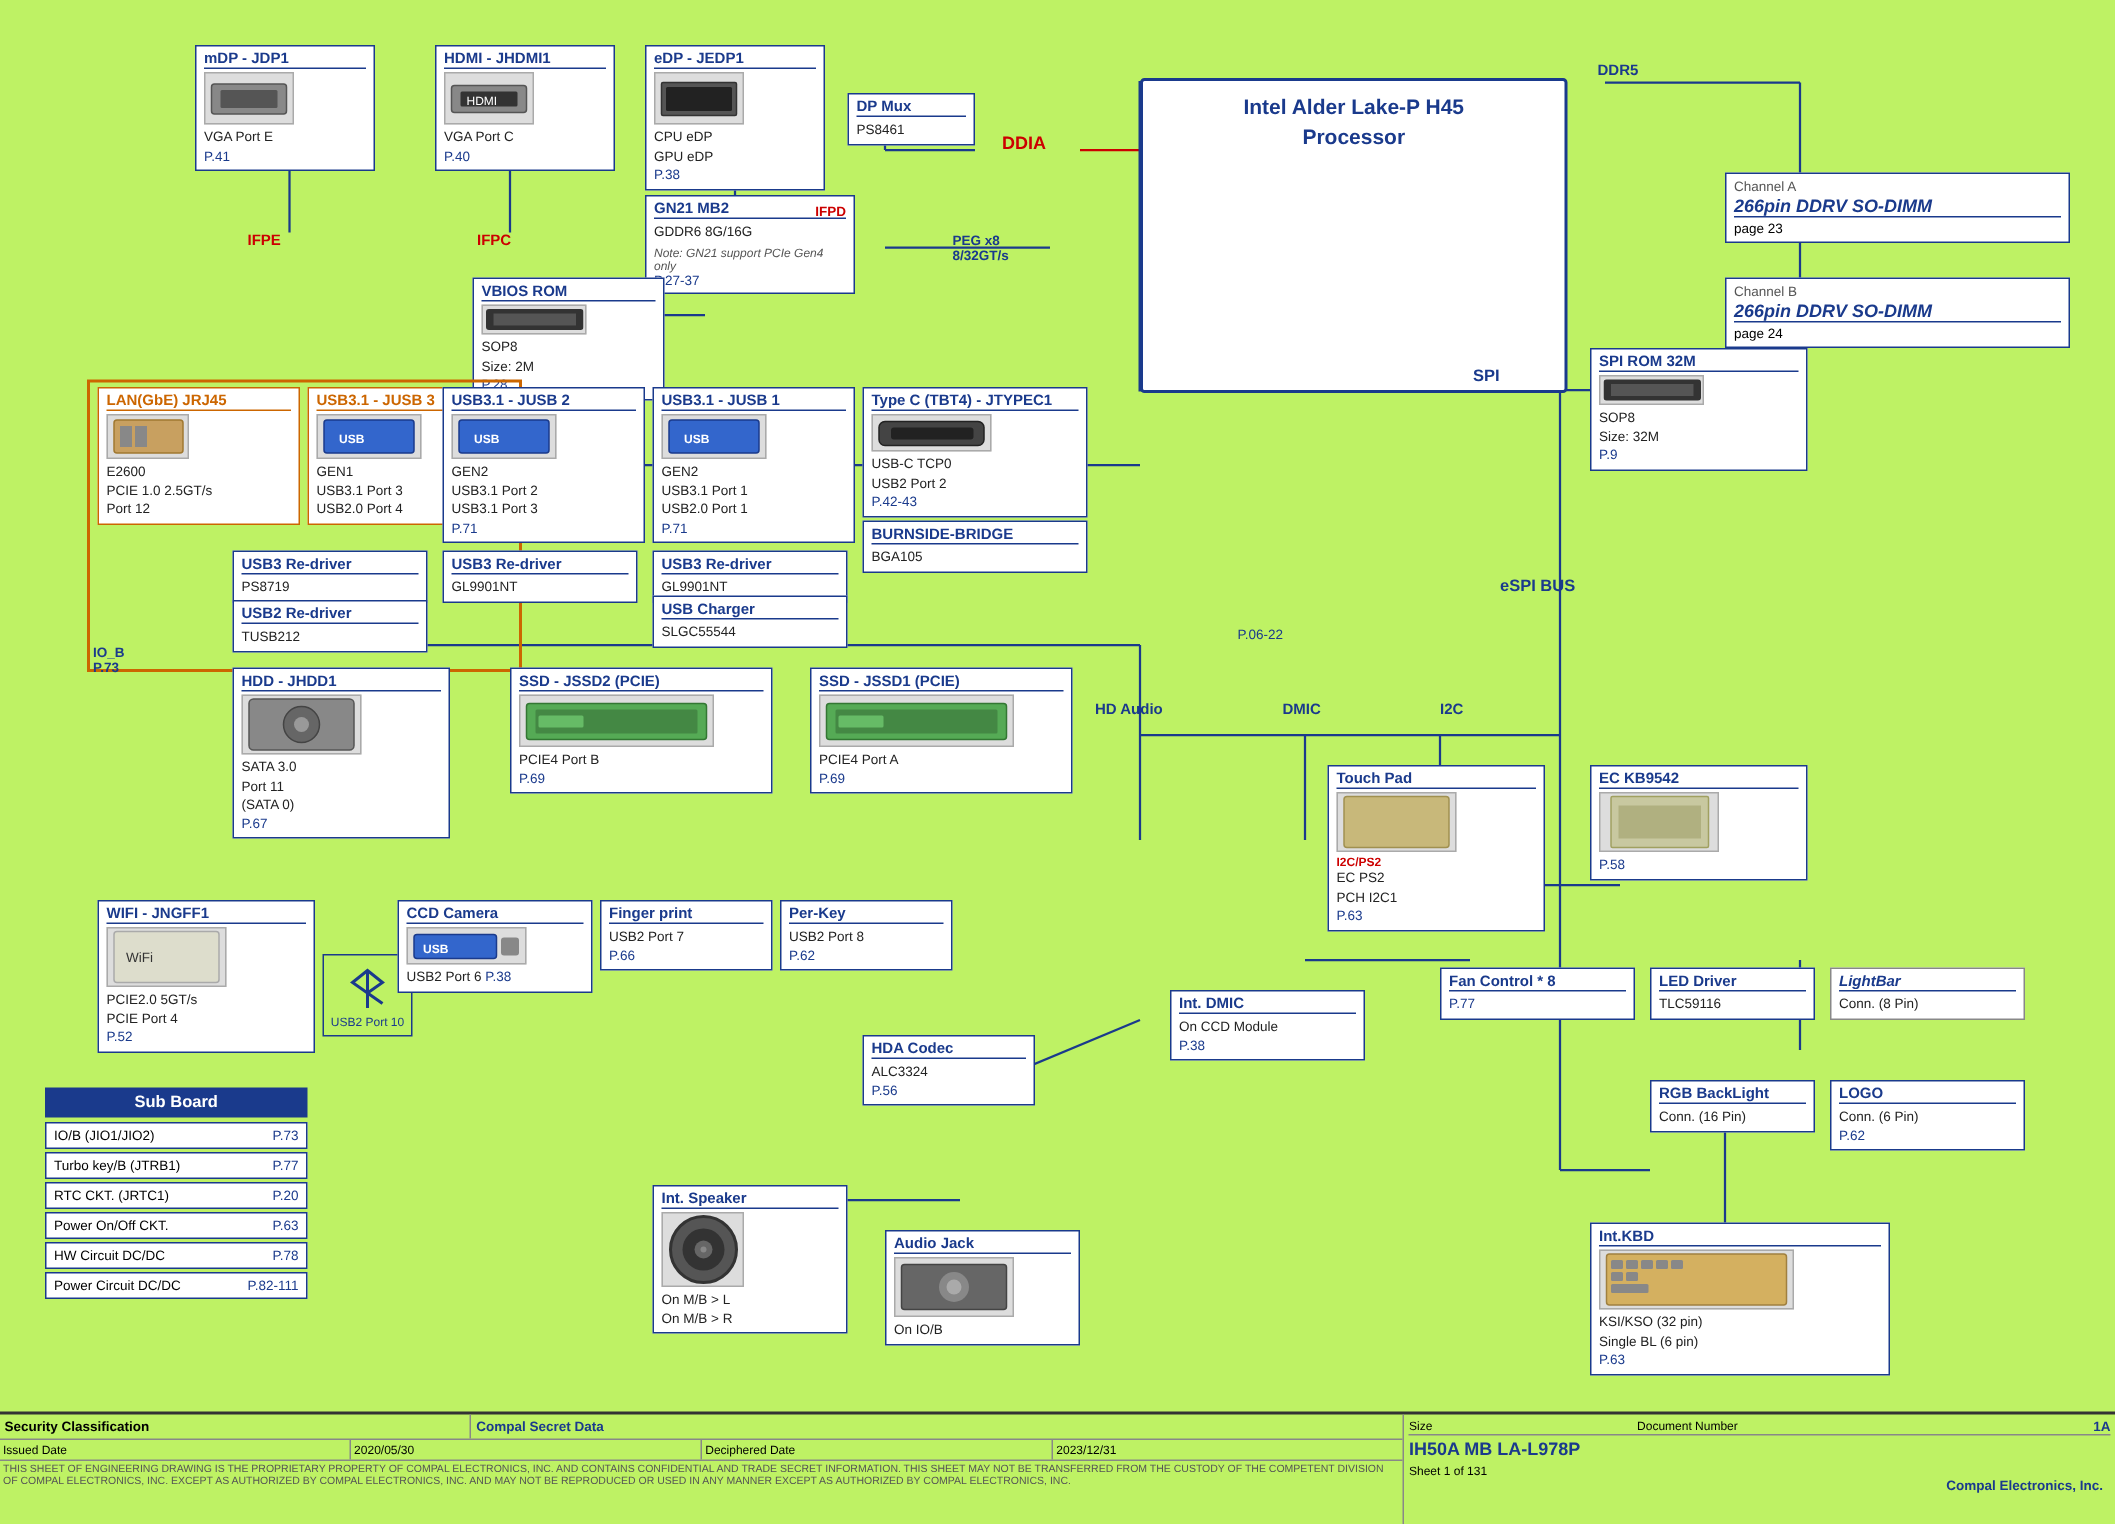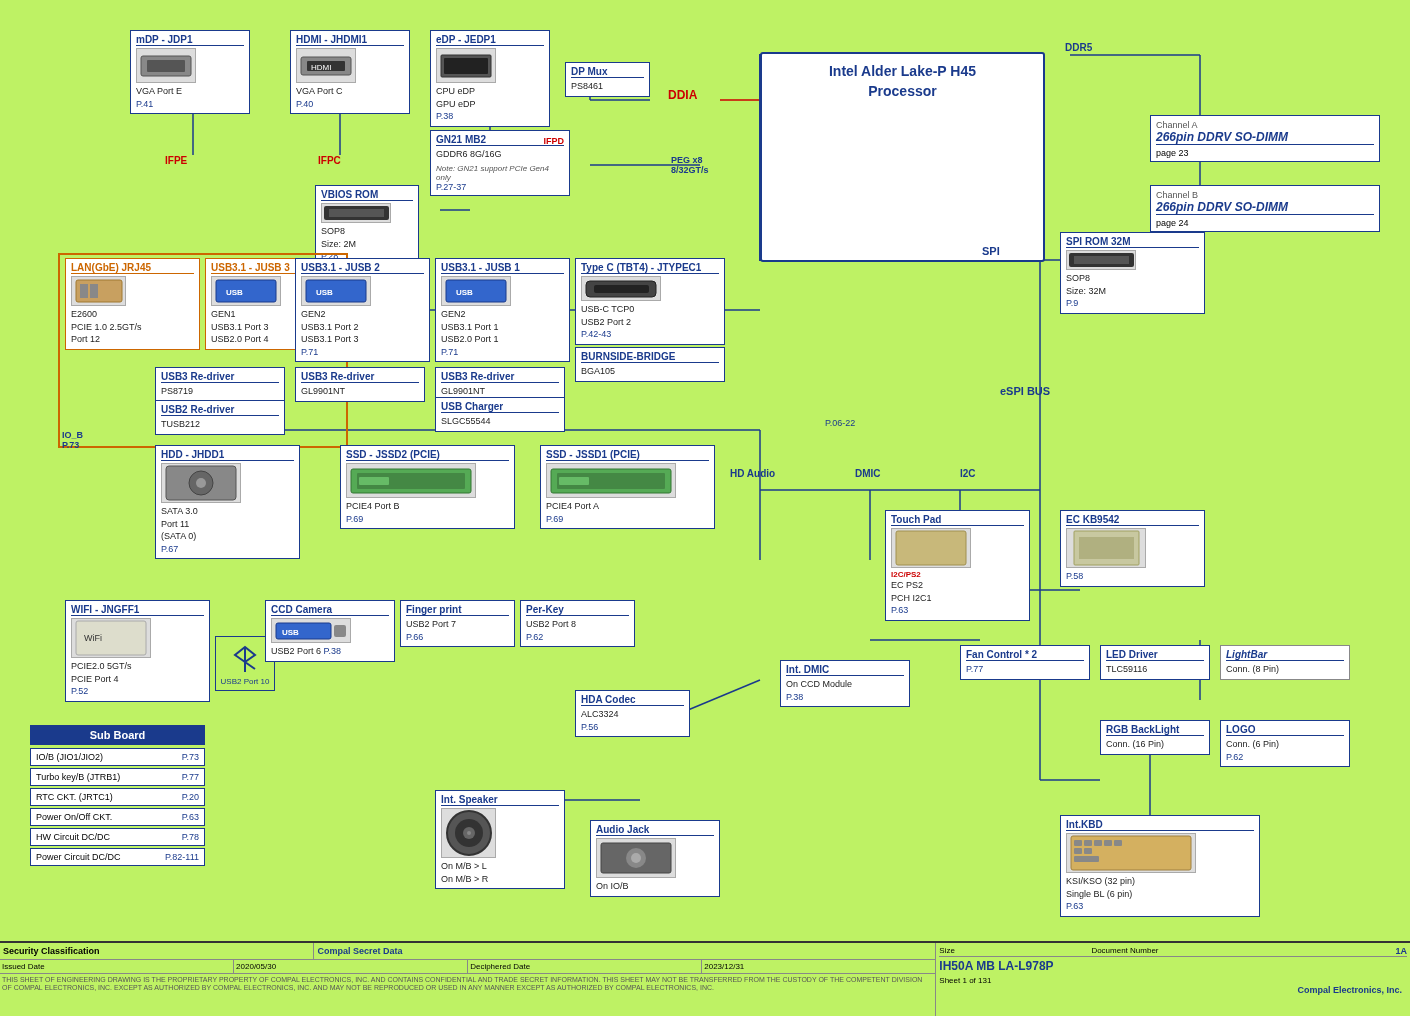--- a/index.html
+++ b/index.html
@@ -213,26 +213,26 @@
   <div class="block-content">
     <span>GDDR6 8G/16G</span>
   </div>
   <div style="color:#cc0000;font-weight:bold;font-size:9px;position:absolute;right:5px;top:5px;">IFPD</div>
   <div style="font-size:8px;color:#555;margin-top:3px;">
     <em>Note: GN21 support PCIe Gen4 only</em>
   </div>
   <div class="page-ref">P.27-37</div>
 </div>
 
-<div style="position:absolute;left:635px;top:155px;font-size:9px;color:#1a3a8c;font-weight:bold;margin-left:36px;">
+<div style="position:absolute;left:635px;top:155px;font-size:9px;color:#1a3a8c;font-weight:bold;">
   <span>PEG x8</span><br>
   <span>8/32GT/s</span>
 </div>
 
-<div class="block" style="left:315px;top:185px;width:104px;">
+<div class="block" style="left:315px;top:185px;width:128px;">
   <span class="block-title">VBIOS ROM</span>
   <div class="block-img" style="width:70px;height:20px;">
     <svg width="65" height="18" viewBox="0 0 65 18">
           <rect x="0" y="2" width="65" height="14" fill="#333" rx="2"></rect>
           <rect x="5" y="5" width="55" height="8" fill="#555"></rect>
         </svg>
   </div>
   <div class="block-content">
     <span>SOP8</span><br>
     <span>Size: 2M</span><br>
@@ -518,21 +518,21 @@
 
 <div class="block" style="left:780px;top:660px;width:130px;">
   <span class="block-title">Int. DMIC</span>
   <div class="block-content">
     <span>On CCD Module</span><br>
     <span class="page-ref">P.38</span>
   </div>
 </div>
 
 <div class="block" style="left:960px;top:645px;width:130px;">
-  <span class="block-title">Fan Control * 2</span>
+  <span class="block-title">Fan Control * 8</span>
   <div class="block-content">
     <span class="page-ref">P.77</span>
   </div>
 </div>
 
 <div class="block" style="left:1100px;top:645px;width:110px;">
   <span class="block-title">LED Driver</span>
   <div class="block-content">TLC59116</div>
 </div>
 

